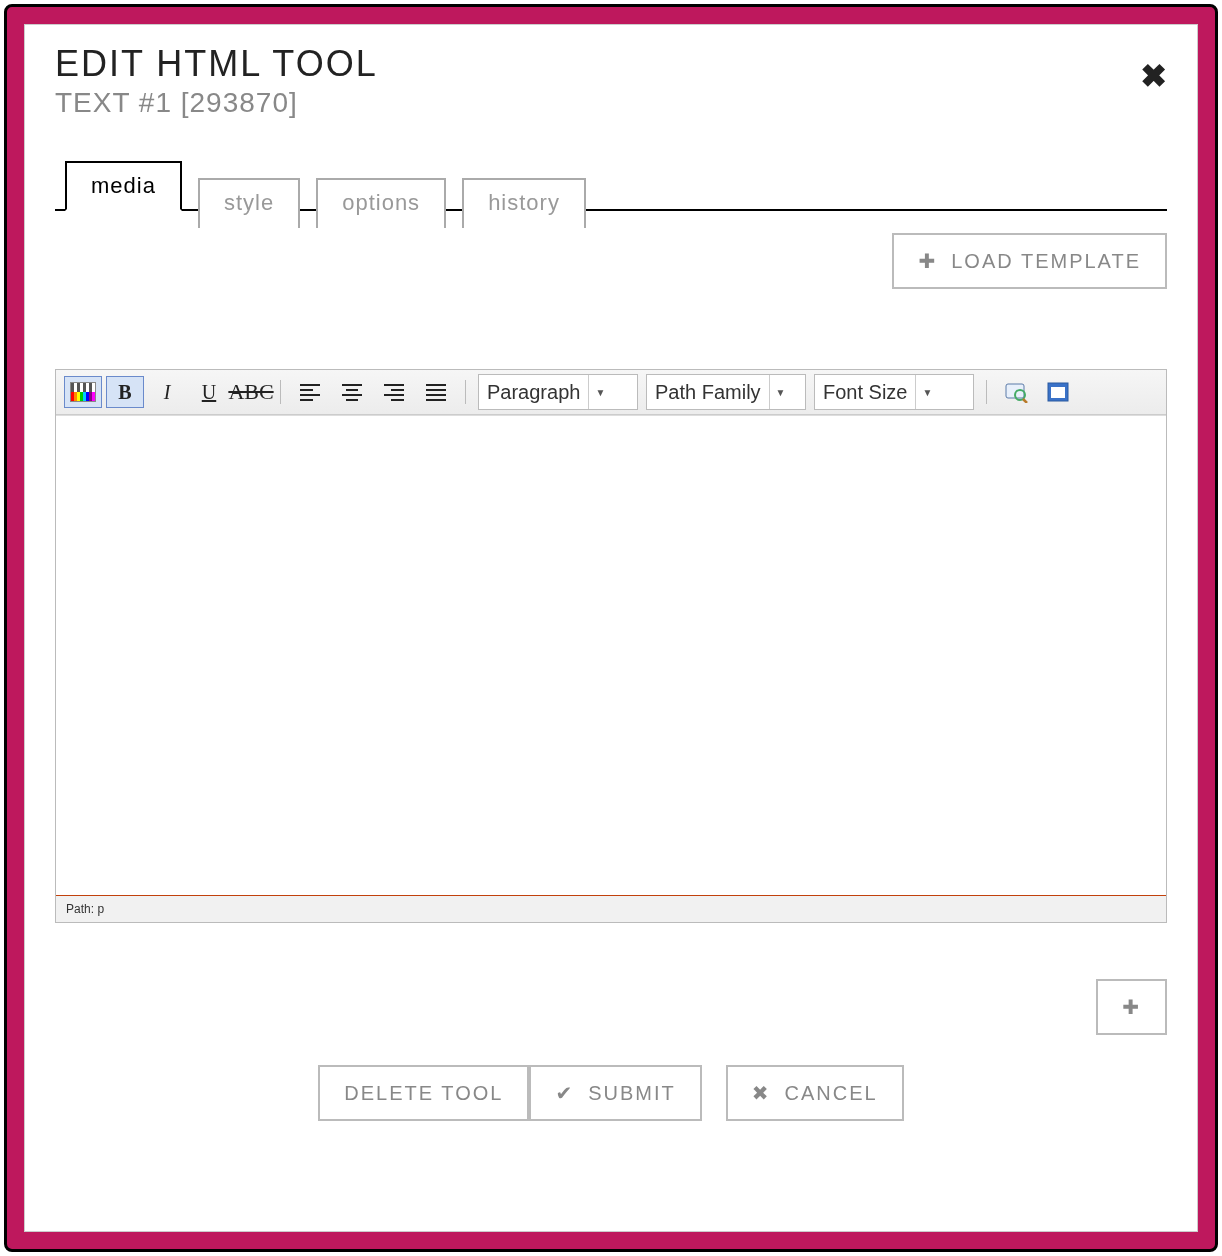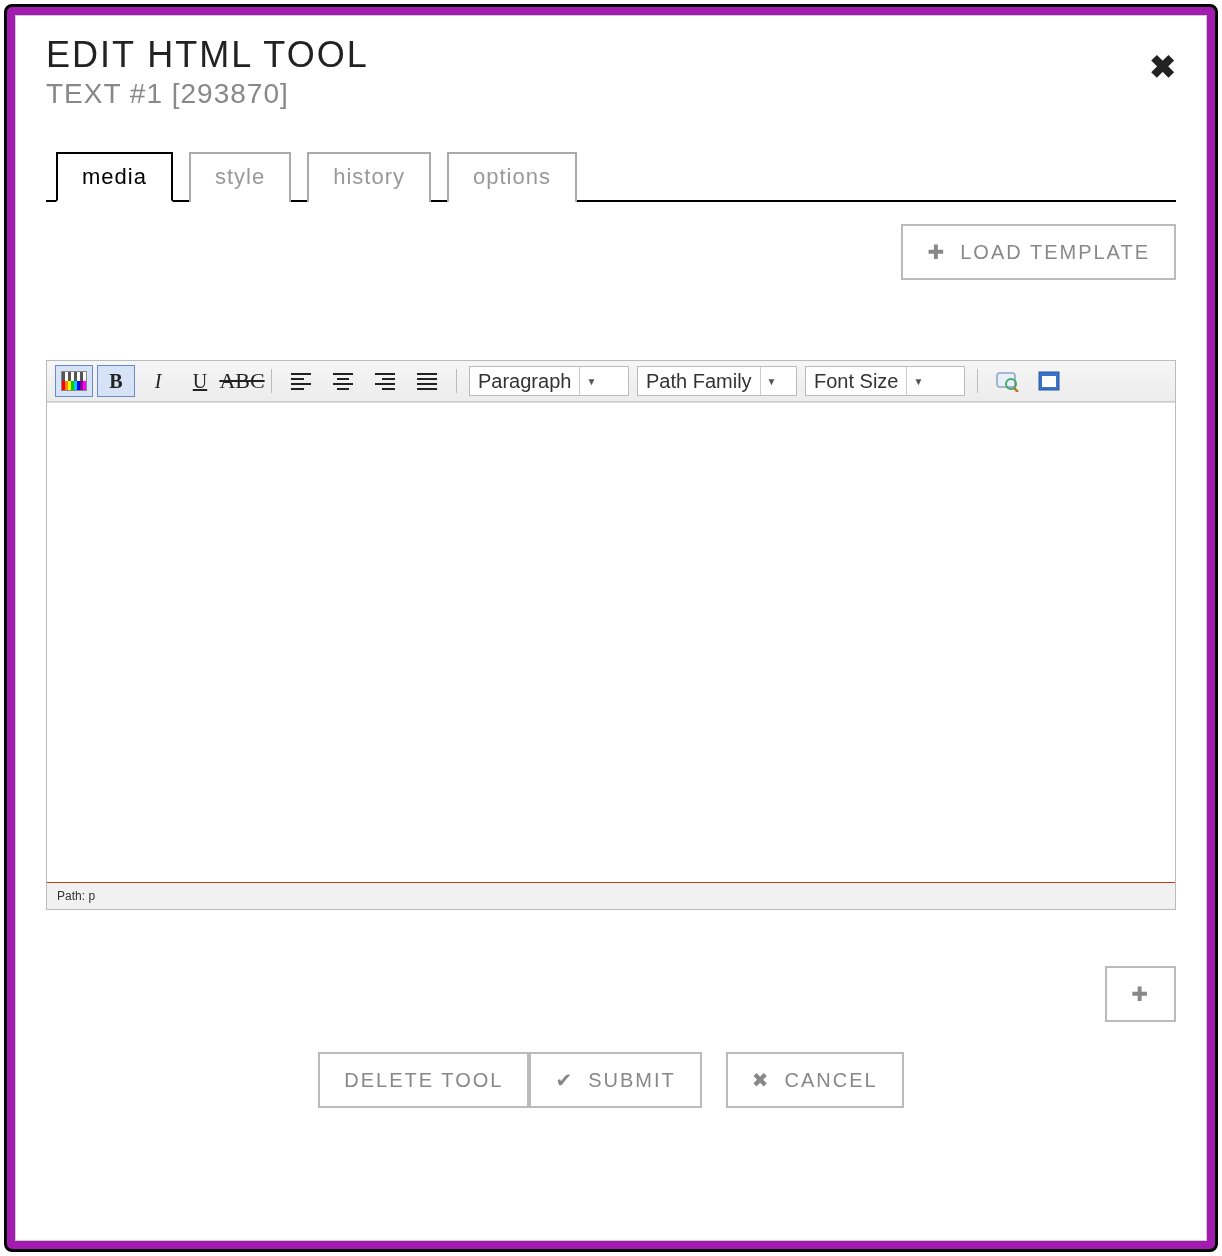--- a/index.html
+++ b/index.html
@@ -6,23 +6,23 @@
   body {
     font-family: "Helvetica Neue", Arial, sans-serif;
     background: #fff;
     padding: 0;
     width: 1222px;
   }
   .outer-border {
     border: 3px solid #000;
     border-radius: 8px;
     margin: 4px;
-    padding: 8px;
+    padding: 17px;
     position: relative;
-    background: #a21caf;
+    background: #be185d;
     height: 1248px;
   }
   .inner-frame {
     border: 1px solid #ccc;
     margin: 0;
     height: 100%;
     padding: 18px 30px 30px 30px;
     background: #fff;
   }
   .dialog-header {
@@ -60,21 +60,21 @@
   .tab {
     border: 2px solid #aaa;
     border-bottom: none;
     padding: 10px 24px;
     font-size: 22px;
     color: #999;
     letter-spacing: 1px;
     background: #fff;
     cursor: pointer;
     position: relative;
-    top: 2px;
+    top: 19px;
   }
   .tab.active {
     border: 2px solid #000;
     border-bottom: 2px solid #fff;
     color: #000;
     top: 2px;
     z-index: 2;
   }
   .top-actions {
     display: flex;
@@ -140,21 +140,21 @@
     width: 1px;
     height: 24px;
     background: #bbb;
     margin: 0 8px;
   }
   .tselect {
     display: flex;
     align-items: center;
     border: 1px solid #bbb;
     background: #fff;
-    height: 30px;
+    height: 36px;
     padding: 0 4px 0 8px;
     margin: 0 4px;
     cursor: pointer;
     font-size: 20px;
     color: #333;
   }
   .tselect .caret {
     margin-left: 8px;
     font-size: 10px;
     color: #555;
@@ -218,22 +218,22 @@
       <div>
         <div class="dialog-title">EDIT HTML TOOL</div>
         <div class="dialog-subtitle">TEXT #1 [293870]</div>
       </div>
       <div class="close-x">✖</div>
     </div>
 
     <div class="tabs-row">
       <div class="tab active">media</div>
       <div class="tab">style</div>
+      <div class="tab">options</div>
       <div class="tab">history</div>
-      <div class="tab">options</div>
     </div>
 
     <div class="top-actions">
       <div class="btn-outline">
         <span class="icon">✚</span>
         <span>LOAD TEMPLATE</span>
       </div>
     </div>
 
     <div class="editor-wrap">

